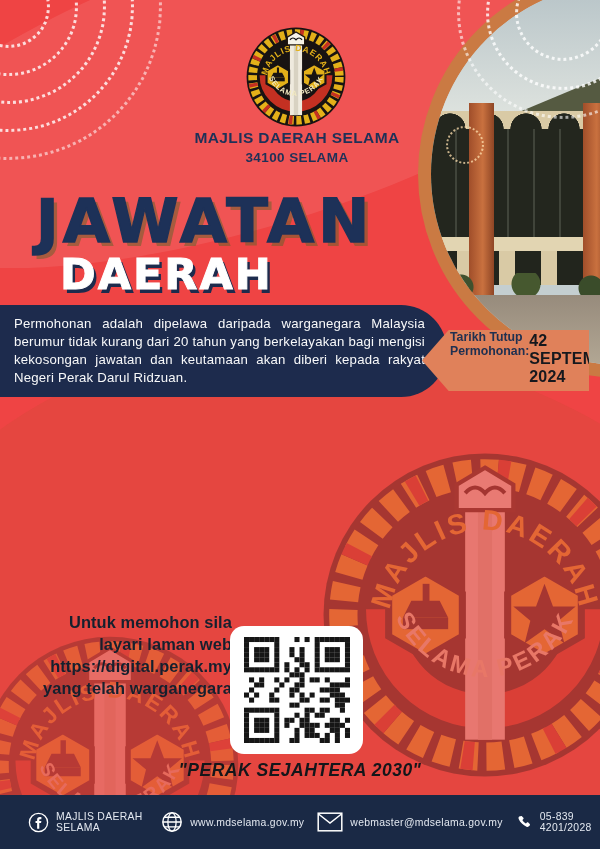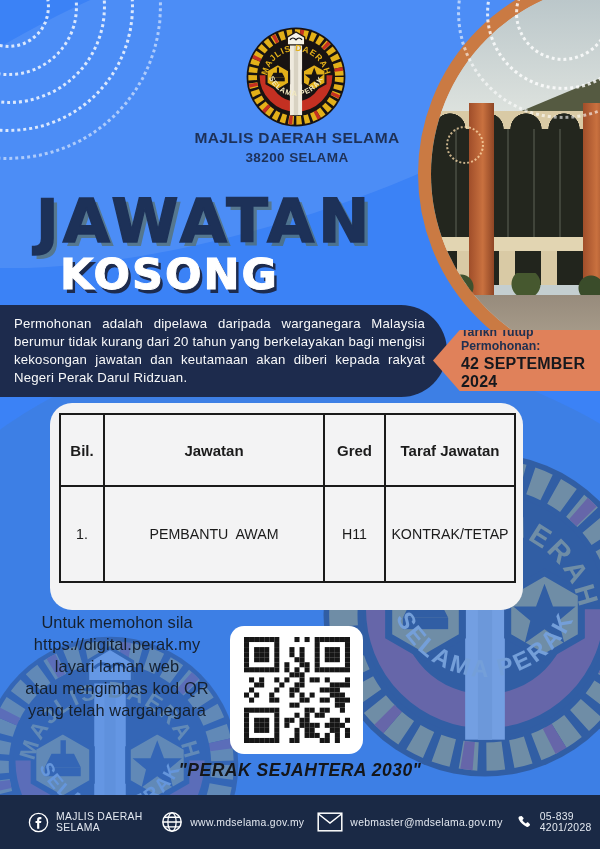--- a/index.html
+++ b/index.html
@@ -1,17 +1,17 @@
 <!DOCTYPE html>
 <html><head>
 <meta charset="utf-8">
 <style>
   html,body{margin:0;padding:0;background:#888;}
   .poster{position:relative;width:600px;height:849px;overflow:hidden;
-    background:#3b82f6;font-family:"Liberation Sans",sans-serif;}
+    background:#ef4444;font-family:"Liberation Sans",sans-serif;}
   .layer{position:absolute;}
   
   .band1{left:-160px;top:-60px;width:860px;height:280px;background:rgba(255,255,255,.09);
     border-radius:50%;transform:rotate(-18deg);}
   .band2{right:-240px;bottom:-260px;width:980px;height:760px;background:rgba(100,100,18,.07);
     border-radius:50%;transform:rotate(14deg);}
   
   .dot-ring{position:absolute;border-radius:50%;border:3px dotted rgba(255,255,255,.8);}
   .dot-ring.orange{border-color:rgba(255,225,175,.75);border-width:2.5px;}
   
@@ -53,36 +53,36 @@
     font-size:61px;font-weight:800;color:#1d3158;letter-spacing:4px;line-height:1;
     -webkit-text-stroke:1.5px #1d3158;text-shadow:4px 4px 0 rgba(94,98,40,.5);}
   .title-kosong{position:absolute;left:60px;top:253px;z-index:3;font-family:"DejaVu Sans",sans-serif;
     font-size:43px;font-weight:800;color:#ffffff;letter-spacing:2px;line-height:1;
     -webkit-text-stroke:1px #fff;text-shadow:3px 4px 0 #1d2b4d;}
   
   .intro{position:absolute;left:0;top:305px;width:447px;height:92px;box-sizing:border-box;
     background:#1d2b4d;border-radius:0 46px 46px 0;z-index:3;color:#f8f9fa;
     padding:10px 22px 10px 14px;font-size:13.2px;line-height:18px;text-align:justify;letter-spacing:.2px;}
   
-  .ribbon{position:absolute;left:433px;top:330px;width:167px;height:61px;background:#e0815a;
+  .ribbon{position:absolute;left:422px;top:330px;width:167px;height:61px;background:#e0815a;
     clip-path:polygon(0 50%,16% 0,100% 0,100% 100%,16% 100%);z-index:3;
-    display:flex;flex-direction:column;justify-content:flex-end;padding-left:28px;box-sizing:border-box;}
+    display:flex;flex-direction:row;justify-content:flex-start;padding-left:28px;box-sizing:border-box;}
   .ribbon-label{font-size:12.3px;font-weight:bold;color:#203050;}
   .ribbon-date{font-size:16px;font-weight:bold;color:#16181d;letter-spacing:.2px;margin-top:2px;}
   
   .card{position:absolute;left:50px;top:403px;width:473px;height:207px;background:#f3f3f4;
     border-radius:22px;z-index:3;}
   .vtable{position:absolute;left:9px;top:10px;border-collapse:collapse;color:#1b1b1b;}
   .vtable td,.vtable th{border:2px solid #1a1a1a;text-align:center;vertical-align:middle;
     white-space:pre-wrap;padding:0 4px;}
   .vtable th{font-size:15px;font-weight:bold;height:70px;}
   .vtable td{font-size:14.2px;height:94px;}
   
-  .apply{position:absolute;left:2px;top:611px;width:230px;text-align:center;z-index:3;
-    color:#15202e;font-weight:normal;font-size:16.4px;line-height:22px;letter-spacing:.1px;}
+  .apply{position:absolute;left:2px;top:611px;width:230px;text-align:right;z-index:3;
+    color:#15202e;font-weight:bold;font-size:16.4px;line-height:22px;letter-spacing:.1px;}
   
   .qr-card{position:absolute;left:230px;top:626px;width:133px;height:128px;background:#fff;
     border-radius:14px;z-index:3;display:flex;align-items:center;justify-content:center;}
   .qr-card svg{width:106px;height:106px;}
   
   .slogan{position:absolute;left:0;top:760px;width:600px;text-align:center;z-index:3;
     font-size:17.5px;font-weight:bold;font-style:italic;color:#14161a;letter-spacing:.5px;}
   
   .footer{position:absolute;left:0;top:795px;width:600px;height:54px;background:#1a2945;z-index:4;
     display:flex;align-items:center;padding-left:28px;box-sizing:border-box;gap:13px;}
@@ -169,63 +169,38 @@
   </div>
 
   <div class="logo">
     <svg viewBox="0 0 120 120">
         <use href="#crest"></use>
       </svg>
   </div>
 
   <div class="org">
     <div class="org-l1">MAJLIS DAERAH SELAMA</div>
-    <div class="org-l2">38200 SELAMA</div>
+    <div class="org-l2">34100 SELAMA</div>
   </div>
 
   <div class="title-jawatan">JAWATAN</div>
-  <div class="title-kosong">KOSONG</div>
+  <div class="title-kosong">DAERAH</div>
 
   <div class="intro">Permohonan adalah dipelawa daripada warganegara Malaysia berumur tidak kurang dari 20 tahun yang berkelayakan bagi mengisi kekosongan jawatan dan keutamaan akan diberi kepada rakyat Negeri Perak Darul Ridzuan.</div>
 
   <div class="ribbon">
     <div class="ribbon-label">Tarikh Tutup Permohonan:</div>
     <div class="ribbon-date">42 SEPTEMBER 2024</div>
   </div>
 
-  <div class="card">
-    <table class="vtable">
-      <colgroup>
-          <col style="width:44px">
-          <col style="width:220px">
-          <col style="width:61px">
-          <col style="width:130px">
-        </colgroup>
-      <tbody>
-          <tr>
-        <th>Bil.</th>
-        <th>Jawatan</th>
-        <th>Gred</th>
-        <th>Taraf Jawatan</th>
-      </tr>
-      <tr>
-        <td>1.</td>
-        <td>PEMBANTU  AWAM</td>
-        <td>H11</td>
-        <td>KONTRAK/TETAP</td>
-      </tr>
-    </tbody>
-      </table>
-  </div>
 
   <div class="apply">
     <div>Untuk memohon sila</div>
+    <div>layari laman web</div>
     <div>https://digital.perak.my</div>
-    <div>layari laman web</div>
-    <div>atau mengimbas kod QR</div>
     <div>yang telah warganegara</div>
   </div>
 
   <div class="qr-card">
     <svg id="qr-svg" viewBox="0 0 105 105">
         <rect x="0" y="0" width="5" height="5" fill="#161616"></rect>
         <rect x="5" y="0" width="5" height="5" fill="#161616"></rect>
         <rect x="10" y="0" width="5" height="5" fill="#161616"></rect>
         <rect x="15" y="0" width="5" height="5" fill="#161616"></rect>
         <rect x="20" y="0" width="5" height="5" fill="#161616"></rect>

